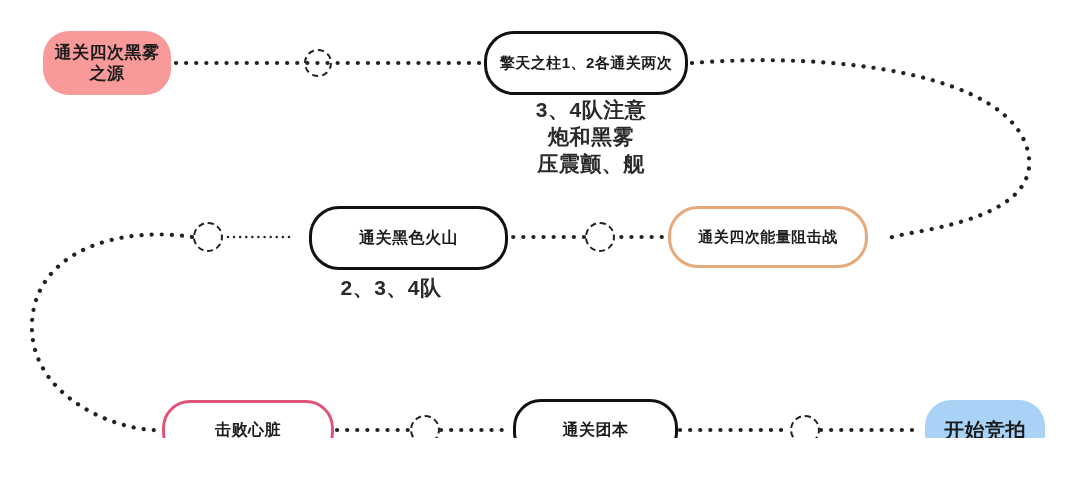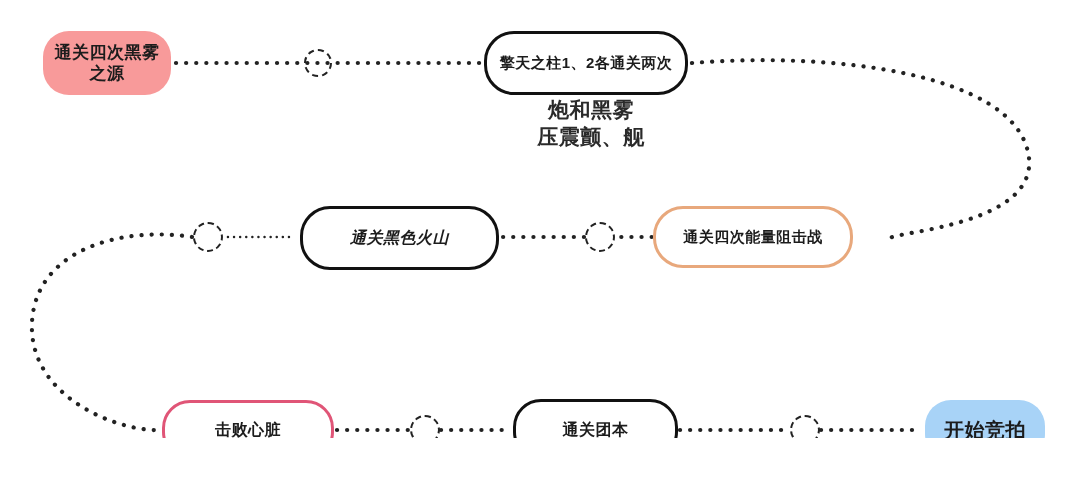--- a/index.html
+++ b/index.html
@@ -78,32 +78,34 @@
       <path d="M 192 237 C 120 226 36 250 32 322 C 28 398 120 432 160 430" fill="none" stroke="#222222" stroke-width="4.2" stroke-linecap="round" stroke-dasharray="0.1 10"></path>
       <path d="M 337 430 L 409 430" fill="none" stroke="#222222" stroke-width="4.2" stroke-linecap="round" stroke-dasharray="0.1 10"></path>
       <path d="M 441 430 L 511 430" fill="none" stroke="#222222" stroke-width="4.2" stroke-linecap="round" stroke-dasharray="0.1 10"></path>
       <path d="M 680 430 L 789 430" fill="none" stroke="#222222" stroke-width="4.2" stroke-linecap="round" stroke-dasharray="0.1 10"></path>
       <path d="M 821 430 L 922 430" fill="none" stroke="#222222" stroke-width="4.2" stroke-linecap="round" stroke-dasharray="0.1 10"></path>
     </svg>
 
   <div id="node-layer">
       <div class="node filled" style="left: 43px; top: 31px; width: 128px; height: 64px; border-radius: 26px; font-size: 17px; background: rgb(248, 154, 154); padding: 0px 10px;">通关四次黑雾之源</div>
       <div class="node outlined" style="left: 484px; top: 31px; width: 204px; height: 64px; border-radius: 30px; font-size: 15px; background: rgb(255, 255, 255); padding: 0px 10px; border: 3.5px solid rgb(17, 17, 17);">擎天之柱1、2各通关两次</div>
-      <div class="node outlined" style="left: 300px; top: 206px; width: 199px; height: 64px; border-radius: 30px; font-size: 16px; background: rgb(255, 255, 255); padding: 0px 10px; border: 3.5px solid rgb(17, 17, 17); font-style: italic;">通关黑色火山</div>
-      <div class="node outlined" style="left: 653px; top: 206px; width: 200px; height: 62px; border-radius: 30px; font-size: 15px; background: rgb(255, 255, 255); padding: 0px 10px; border: 3.5px solid rgb(232, 168, 124);">通关四次能量阻击战</div>
+      <div class="node outlined" style="left: 309px; top: 206px; width: 199px; height: 64px; border-radius: 30px; font-size: 16px; background: rgb(255, 255, 255); padding: 0px 10px; border: 3.5px solid rgb(17, 17, 17);">通关黑色火山</div>
+      <div class="node outlined" style="left: 668px; top: 206px; width: 200px; height: 62px; border-radius: 30px; font-size: 15px; background: rgb(255, 255, 255); padding: 0px 10px; border: 3.5px solid rgb(232, 168, 124);">通关四次能量阻击战</div>
       <div class="node outlined" style="left: 162px; top: 400px; width: 172px; height: 60px; border-radius: 28px; font-size: 16px; background: rgb(255, 255, 255); padding: 0px 10px; border: 3.5px solid rgb(224, 85, 119);">击败心脏</div>
       <div class="node outlined" style="left: 513px; top: 399px; width: 165px; height: 61px; border-radius: 28px; font-size: 16px; background: rgb(255, 255, 255); padding: 6px 10px; border: 3.5px solid rgb(17, 17, 17);">通关团本</div>
       <div class="node filled" style="left: 925px; top: 400px; width: 120px; height: 60px; border-radius: 26px; font-size: 20px; background: rgb(168, 211, 247); padding: 0px 10px;">开始竞拍</div>
     </div>
   <div id="caption-layer">
       <div class="caption" style="left: 516px; top: 97px; width: 150px; font-size: 21px;">
+        <div>3、4队注意</div>
         <div>炮和黑雾</div>
         <div>压震颤、舰</div>
       </div>
       <div class="caption" style="left: 316px; top: 275px; width: 150px; font-size: 21px;">
+        <div>2、3、4队</div>
       </div>
     </div>
   <div id="dot-layer">
       <div class="connector-dot" style="left: 304px; top: 49px; width: 28px; height: 28px; border-color: rgb(34, 34, 34);"></div>
       <div class="connector-dot" style="left: 193px; top: 222px; width: 30px; height: 30px; border-color: rgb(34, 34, 34);"></div>
       <div class="connector-dot" style="left: 585px; top: 222px; width: 30px; height: 30px; border-color: rgb(34, 34, 34);"></div>
       <div class="connector-dot" style="left: 410px; top: 415px; width: 30px; height: 30px; border-color: rgb(34, 34, 34);"></div>
       <div class="connector-dot" style="left: 790px; top: 415px; width: 30px; height: 30px; border-color: rgb(34, 34, 34);"></div>
     </div>
 

